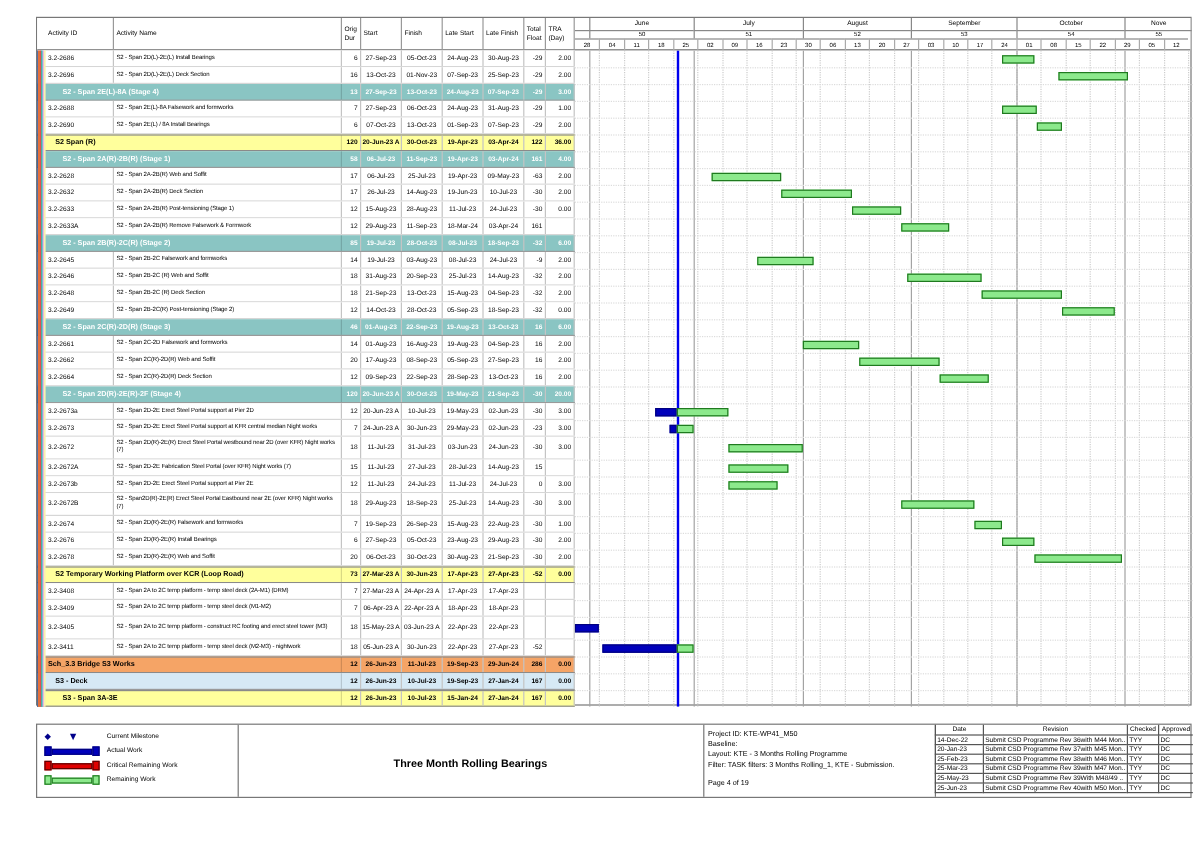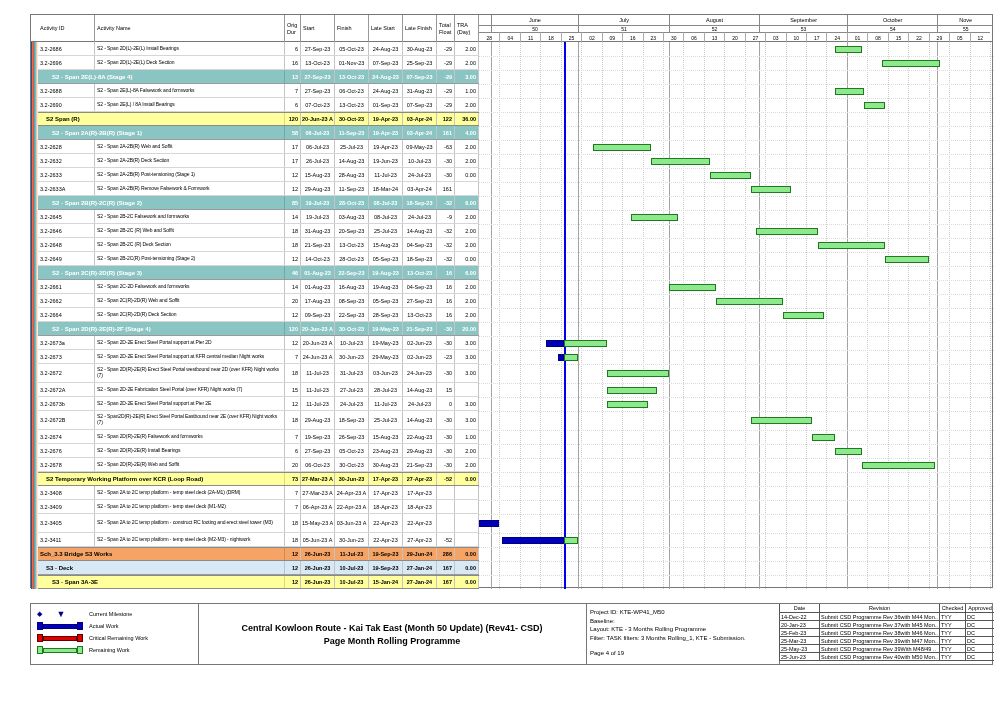--- a/index.html
+++ b/index.html
@@ -668,22 +668,21 @@
           <div class="sym sym-remaining">
             <div class="cap"></div>
             <div class="mid"></div>
             <div class="cap"></div>
           </div>
           <div class="leg-label">Remaining Work</div>
         </div>
       </div>
 
     <div class="titlebox">
-      <div class="t1">Central Kowloon Route - Kai Tak East (Month 50 Update) (Rev41- CSD)</div>
-      <div class="t2">Page Month Rolling Programme</div>
+      <div class="t2">Three Month Rolling Bearings</div>
     </div>
 
     <div class="infobox" id="infobox">
         <div>Project ID: KTE-WP41_M50</div>
         <div>Baseline:</div>
         <div>Layout: KTE - 3 Months Rolling Programme</div>
         <div>Filter: TASK filters: 3 Months Rolling_1, KTE - Submission.</div>
         <div class="page-num">Page 4 of 19</div>
       </div>
     <div class="revbox" id="revbox">

